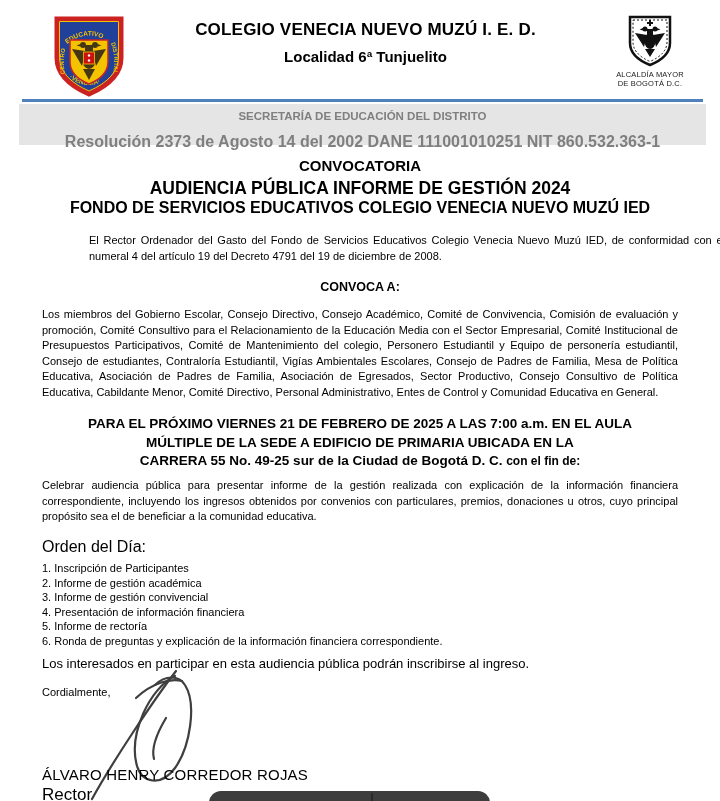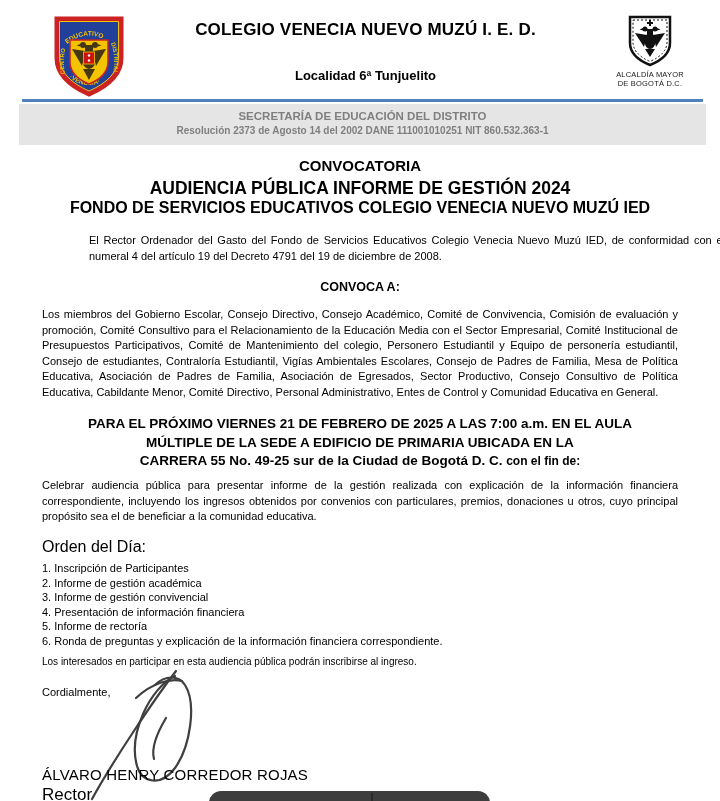--- a/index.html
+++ b/index.html
@@ -6,51 +6,51 @@
   html,body { background:#ffffff; }
   .page {
     position:relative; width:720px; height:801px; margin:0 auto;
     background:#ffffff; overflow:hidden;
     font-family:"Liberation Sans", sans-serif; color:#000;
   }
   
   .crest   { position:absolute; left:52px; top:14px; width:74px; height:84px; }
   .hdr-center { position:absolute; left:120px; top:20px; width:465px; text-align:center;padding-left:26px; }
   .school-name { font-size:17px; font-weight:bold; letter-spacing:.2px; }
-  .locality    { margin-top:28px; font-size:13px; font-weight:bold; }
+  .locality    { margin-top:8px; font-size:15px; font-weight:bold; }
   .bogota { position:absolute; left:610px; top:13px; width:80px; text-align:center; }
   .bogota svg { display:block; margin:0 auto; }
   .bogota-caption { margin-top:3px; font-size:7.5px; line-height:9px; color:#1a1a1a; letter-spacing:.2px; }
   .blue-line { position:absolute; left:22px; top:99px; width:681px; height:3px; background:#4f81bd; }
   .banner {
     position:absolute; left:19px; top:104px; width:687px; height:41px;
     background:#e5e5e5; text-align:center; color:#7f7f7f; font-weight:bold;
   }
   .banner-l1 { padding-top:6px; font-size:11.5px; }
-  .banner-l2 { margin-top:3px; font-size:10px; }
+  .banner-l2 { margin-top:11px; font-size:16px; }
   
   .doc-title { position:absolute; left:0; top:157px; width:720px; text-align:center; font-weight:bold; }
   .t1 { font-size:15px;text-align:center; }
   .t2 { font-size:17.5px; margin-top:4px; }
   .t3 { font-size:16px;  }
   
   .para { position:absolute; left:42px; width:636px; font-size:11px; line-height:15.5px; text-align:justify; }
   .intro   { top:233px;margin-left:47px; }
   .convoca { position:absolute; left:0; top:280px; width:720px; text-align:center; font-weight:bold; font-size:12.5px; }
   .members { top:307px; }
   .event {
     position:absolute; left:60px; top:415px; width:600px; text-align:center;
     font-weight:bold; font-size:13.5px; line-height:18.5px;
   }
   .event .line { display:block; }
   .event .small { font-size:12px; }
   .purpose { top:478px; }
   .agenda-heading { position:absolute; left:42px; top:538px; font-size:16px; }
   .agenda { position:absolute; left:42px; top:561px; width:636px; font-size:11px; line-height:14.5px; }
-  .note    { position:absolute; left:42px; top:656px; width:636px; font-size:10px; }
+  .note    { position:absolute; left:42px; top:656px; width:636px; font-size:13px; }
   .closing { position:absolute; left:42px; top:686px; font-size:11px; }
   .signature { position:absolute; left:78px; top:666px; width:135px; height:135px; }
   .signer-name  { position:absolute; left:42px; top:766px; font-size:15px; letter-spacing:.2px; }
   .signer-title { position:absolute; left:42px; top:785px; font-size:17px; }
   
   .toolbar {
     position:absolute; left:209px; top:791px; width:281px; height:12px;
     background:#3d3d3d; border-radius:14px 14px 0 0;
   }
   .toolbar-divider { position:absolute; left:162px; top:2px; width:2px; height:10px; background:#2a2a2a; }

